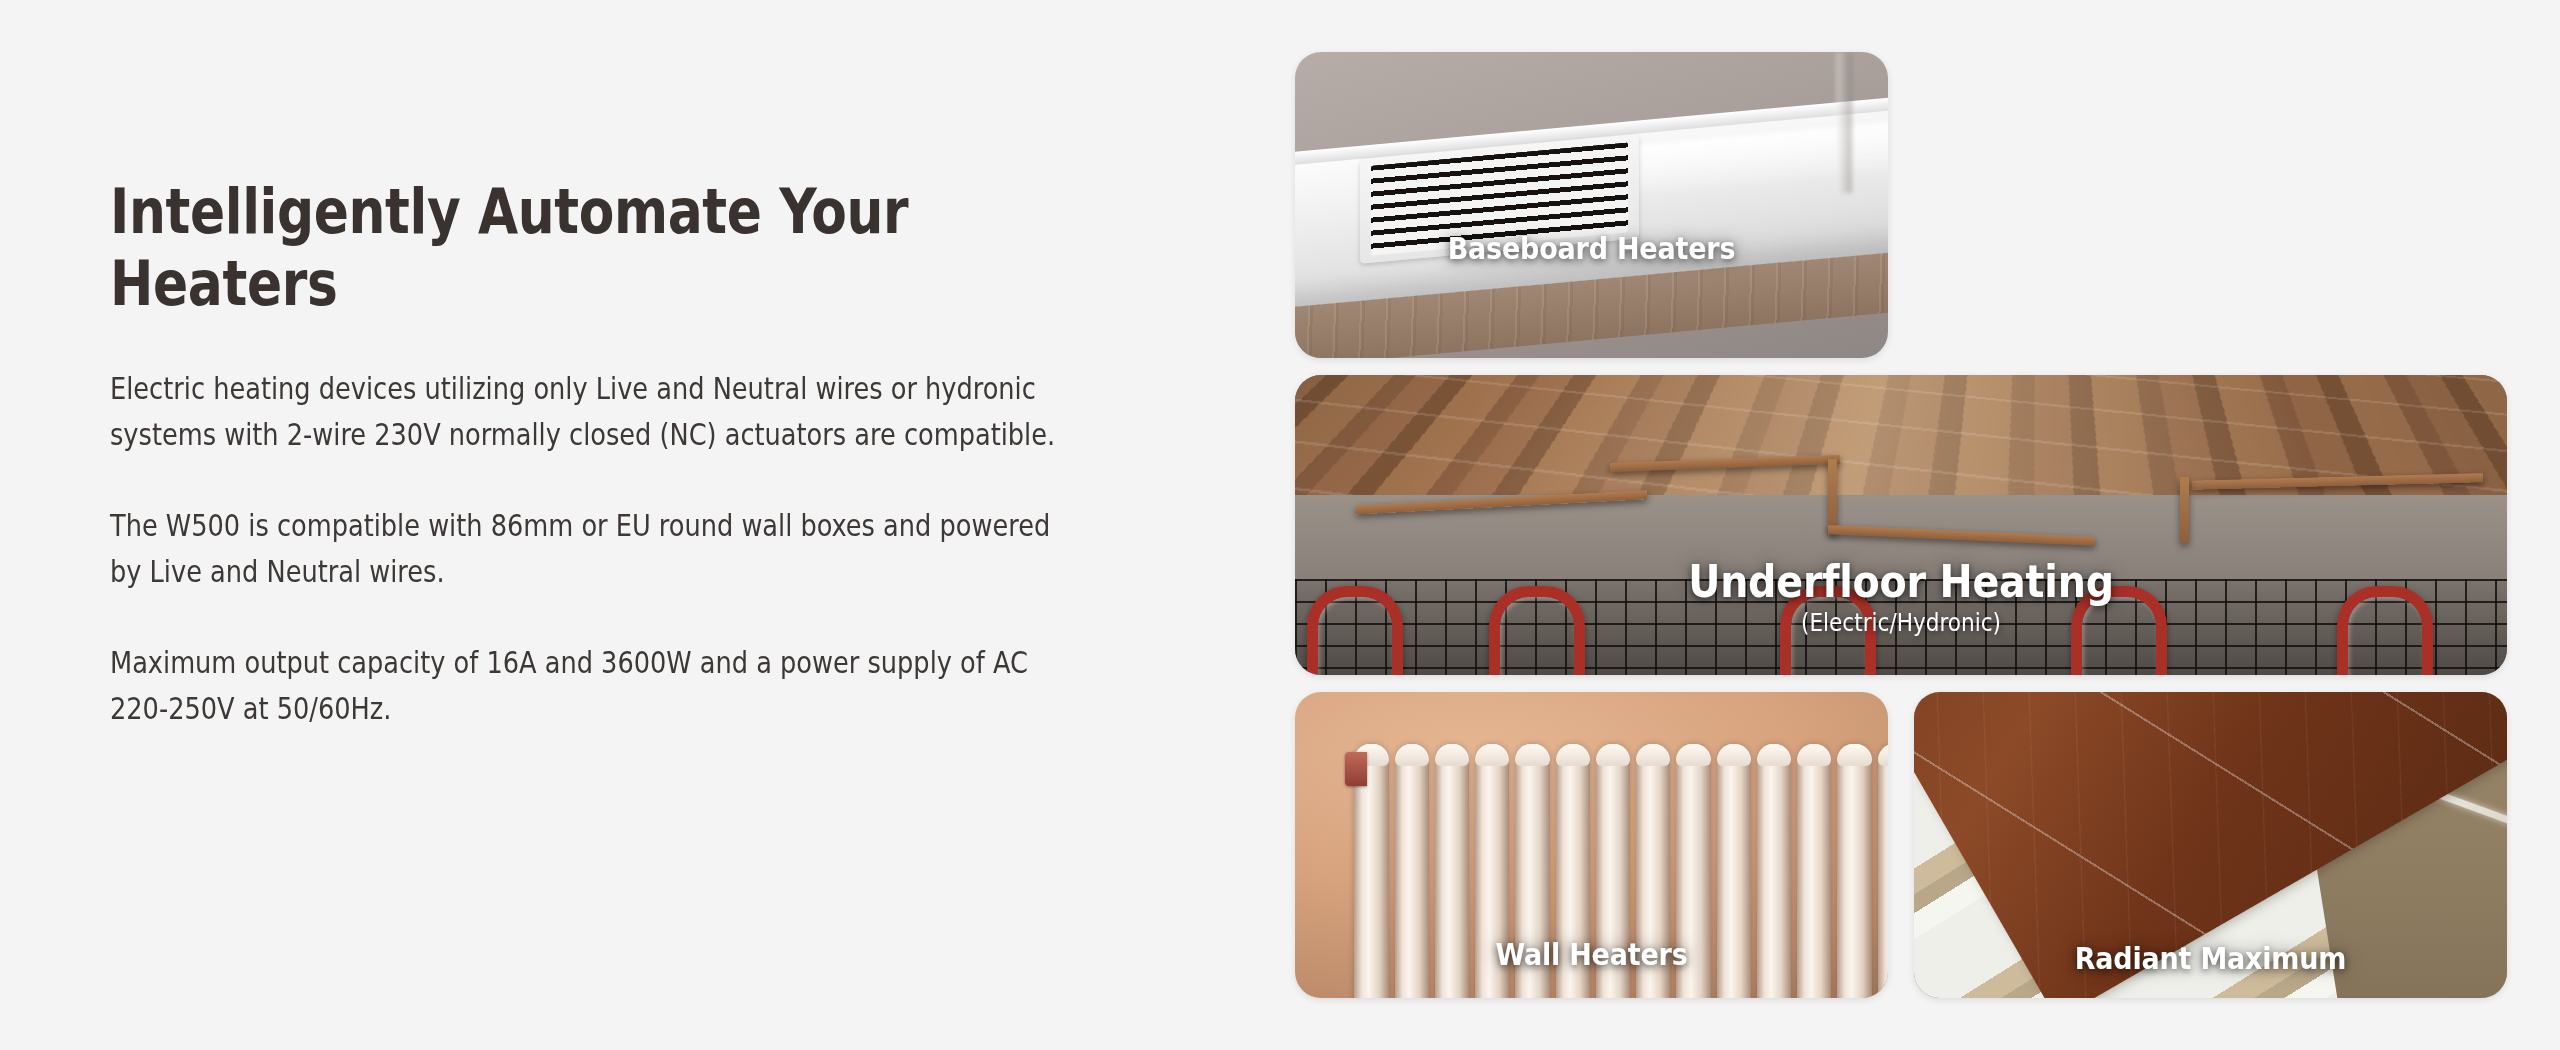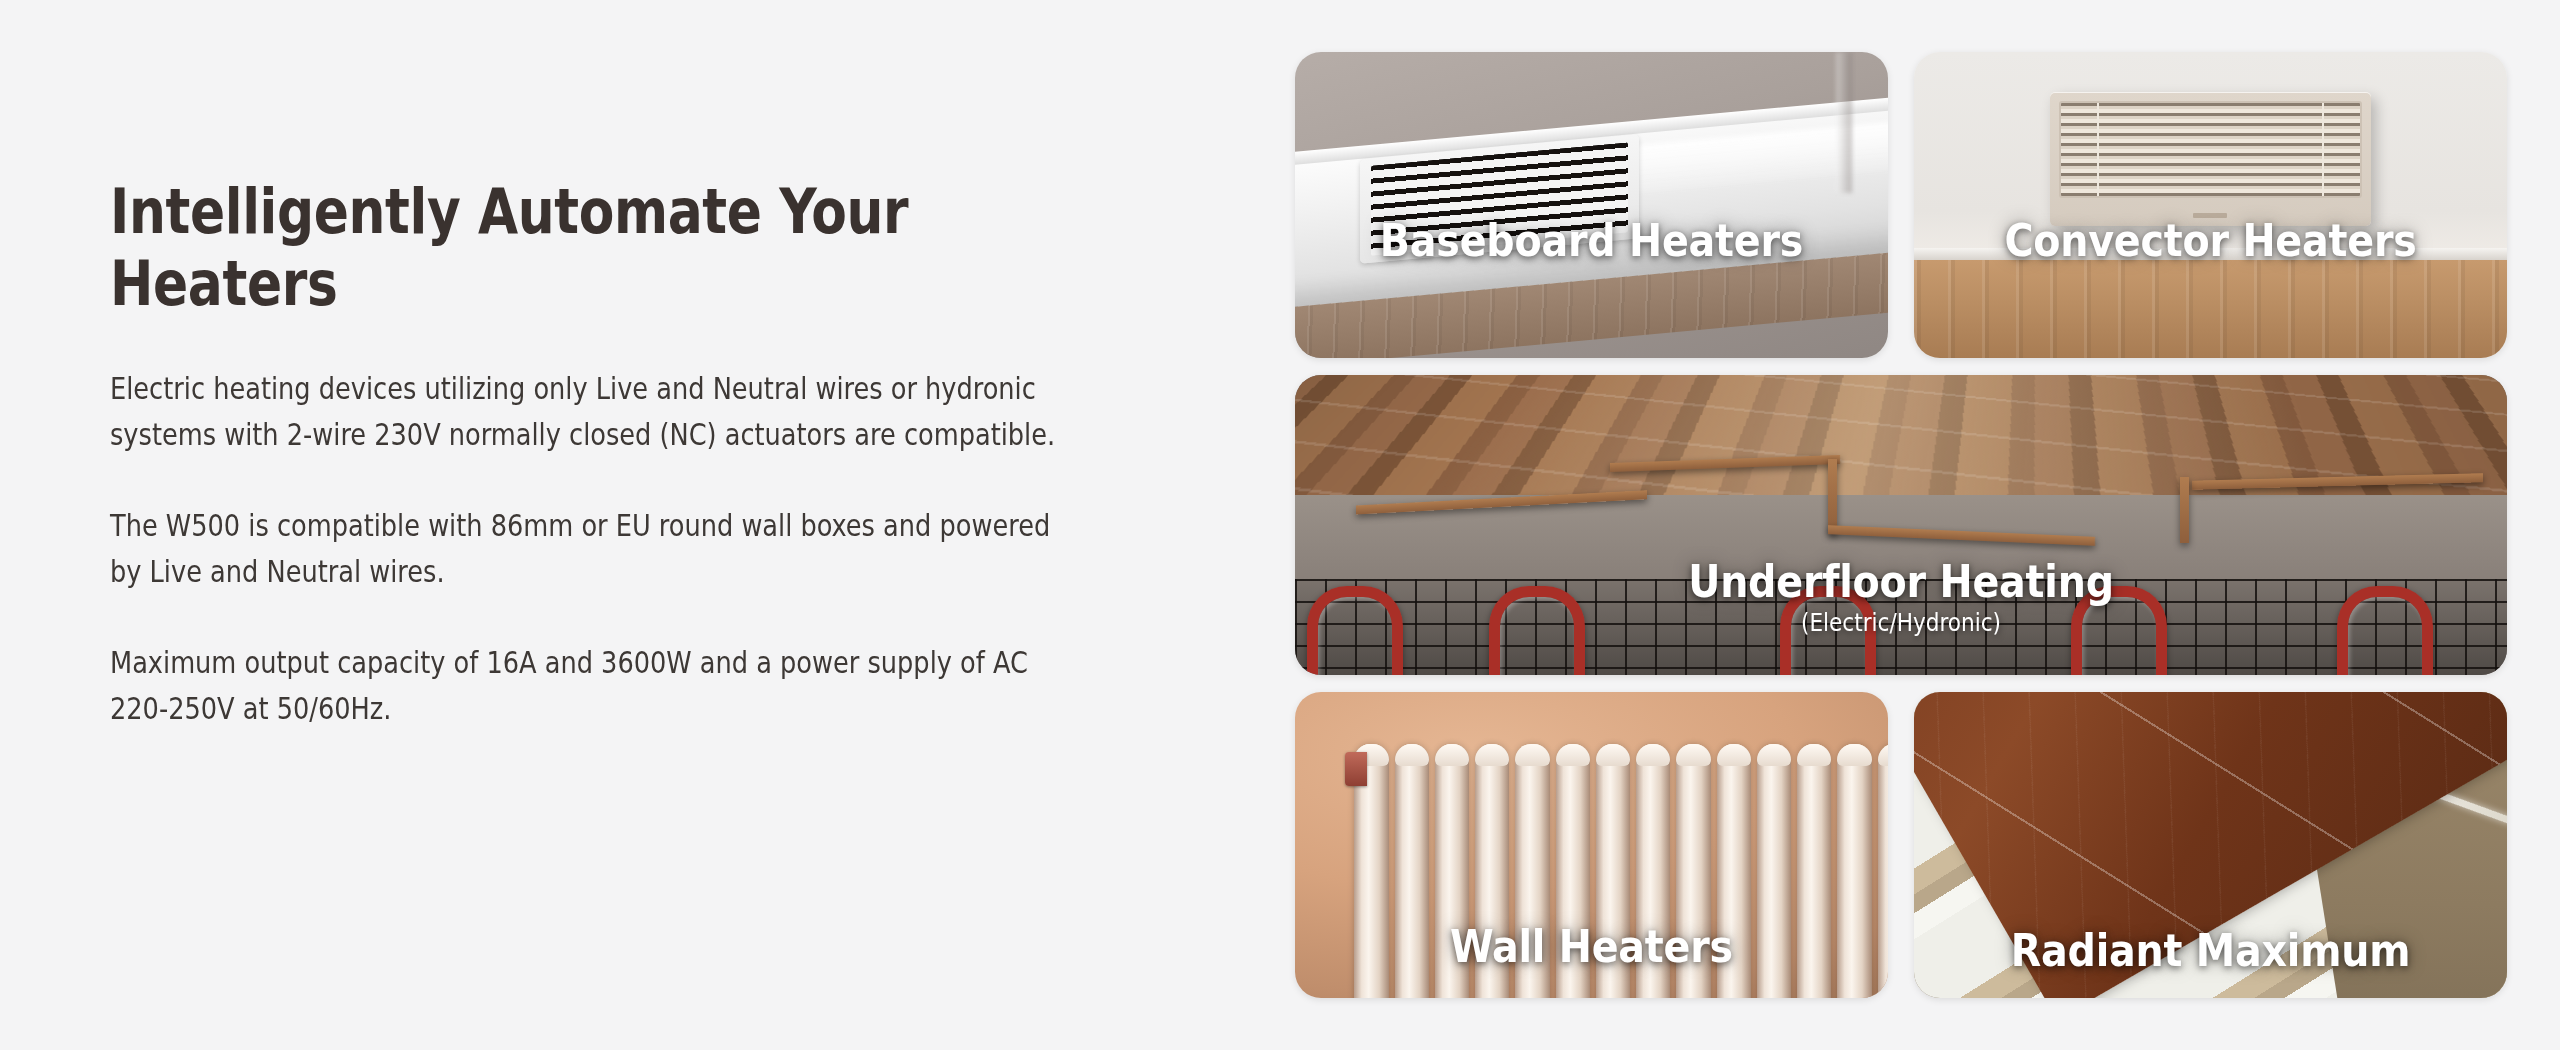--- a/index.html
+++ b/index.html
@@ -82,21 +82,21 @@
   }
 
   .card-label {
     position: absolute;
     left: 0;
     width: 100%;
     text-align: center;
     color: #ffffff;
     font-family: "DejaVu Sans Condensed", "Liberation Sans Narrow", "Liberation Sans", sans-serif;
     font-weight: 700;
-    font-size: 44px;
+    font-size: 30px;
     letter-spacing: -0.2px;
     text-shadow: 0 2px 7px rgba(0,0,0,0.55), 0 0 18px rgba(0,0,0,0.35);
     z-index: 6;
     pointer-events: none;
   }
   .label-r1c1 { bottom: 92px; }
   .label-r1c2 { bottom: 92px; }
   .label-r3c1 { bottom: 26px; }
   .label-r3c2 { bottom: 22px; }
 
@@ -416,32 +416,20 @@
         <div class="bb-unit-top"></div>
         <div class="bb-glow"></div>
         <div class="bb-grille">
             <div class="bb-grille-inner"></div>
           </div>
         <div class="bb-corner"></div>
       </div>
       <div class="card-label label-r1c1">Baseboard Heaters</div>
     </div>
 
-    <div class="card card-r1c2">
-      <div class="art">
-        <div class="cv-wall"></div>
-        <div class="cv-floor"></div>
-        <div class="cv-skirt"></div>
-        <div class="cv-unit">
-          <div class="cv-face"></div>
-          <div class="cv-badge"></div>
-        </div>
-      </div>
-      <div class="card-label label-r1c2">Convector Heaters</div>
-    </div>
 
     <div class="card card-r3c1">
       <div class="art">
         <div class="wh-wall"></div>
         <div class="wh-rad">
           <div class="wh-col"></div>
             <div class="wh-col"></div>
             <div class="wh-col"></div>
           <div class="wh-col"></div>
             <div class="wh-col"></div>

